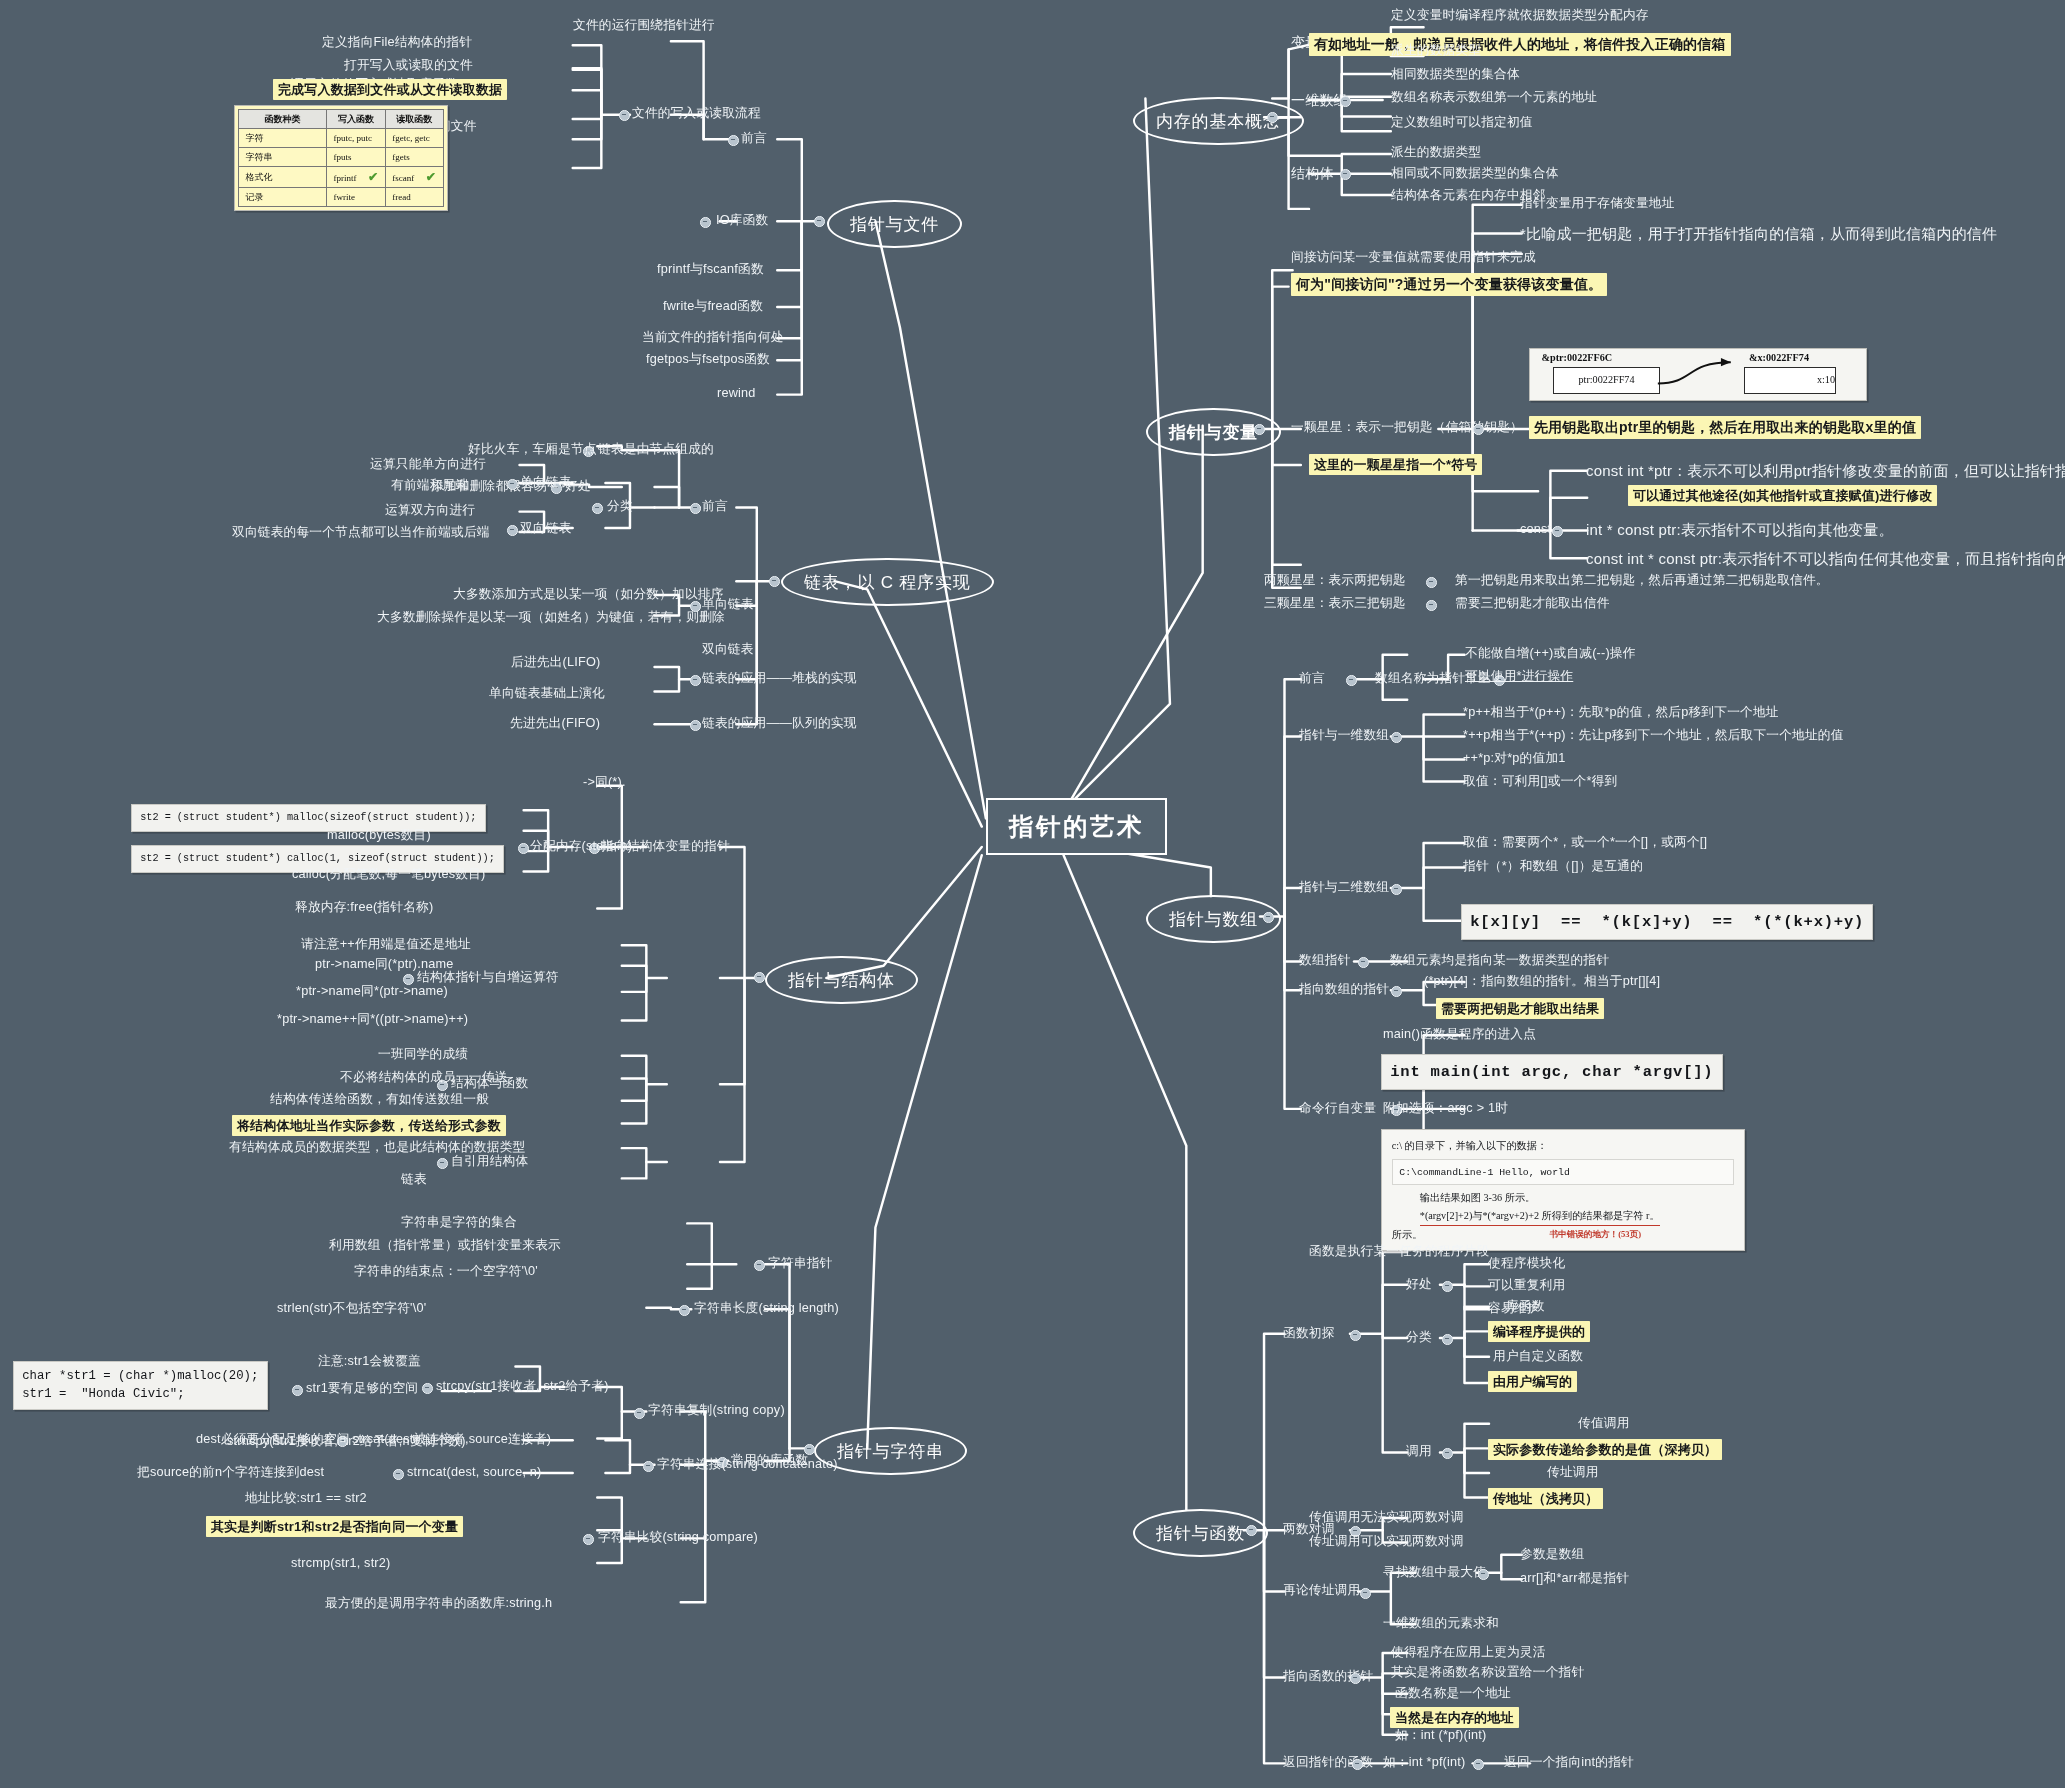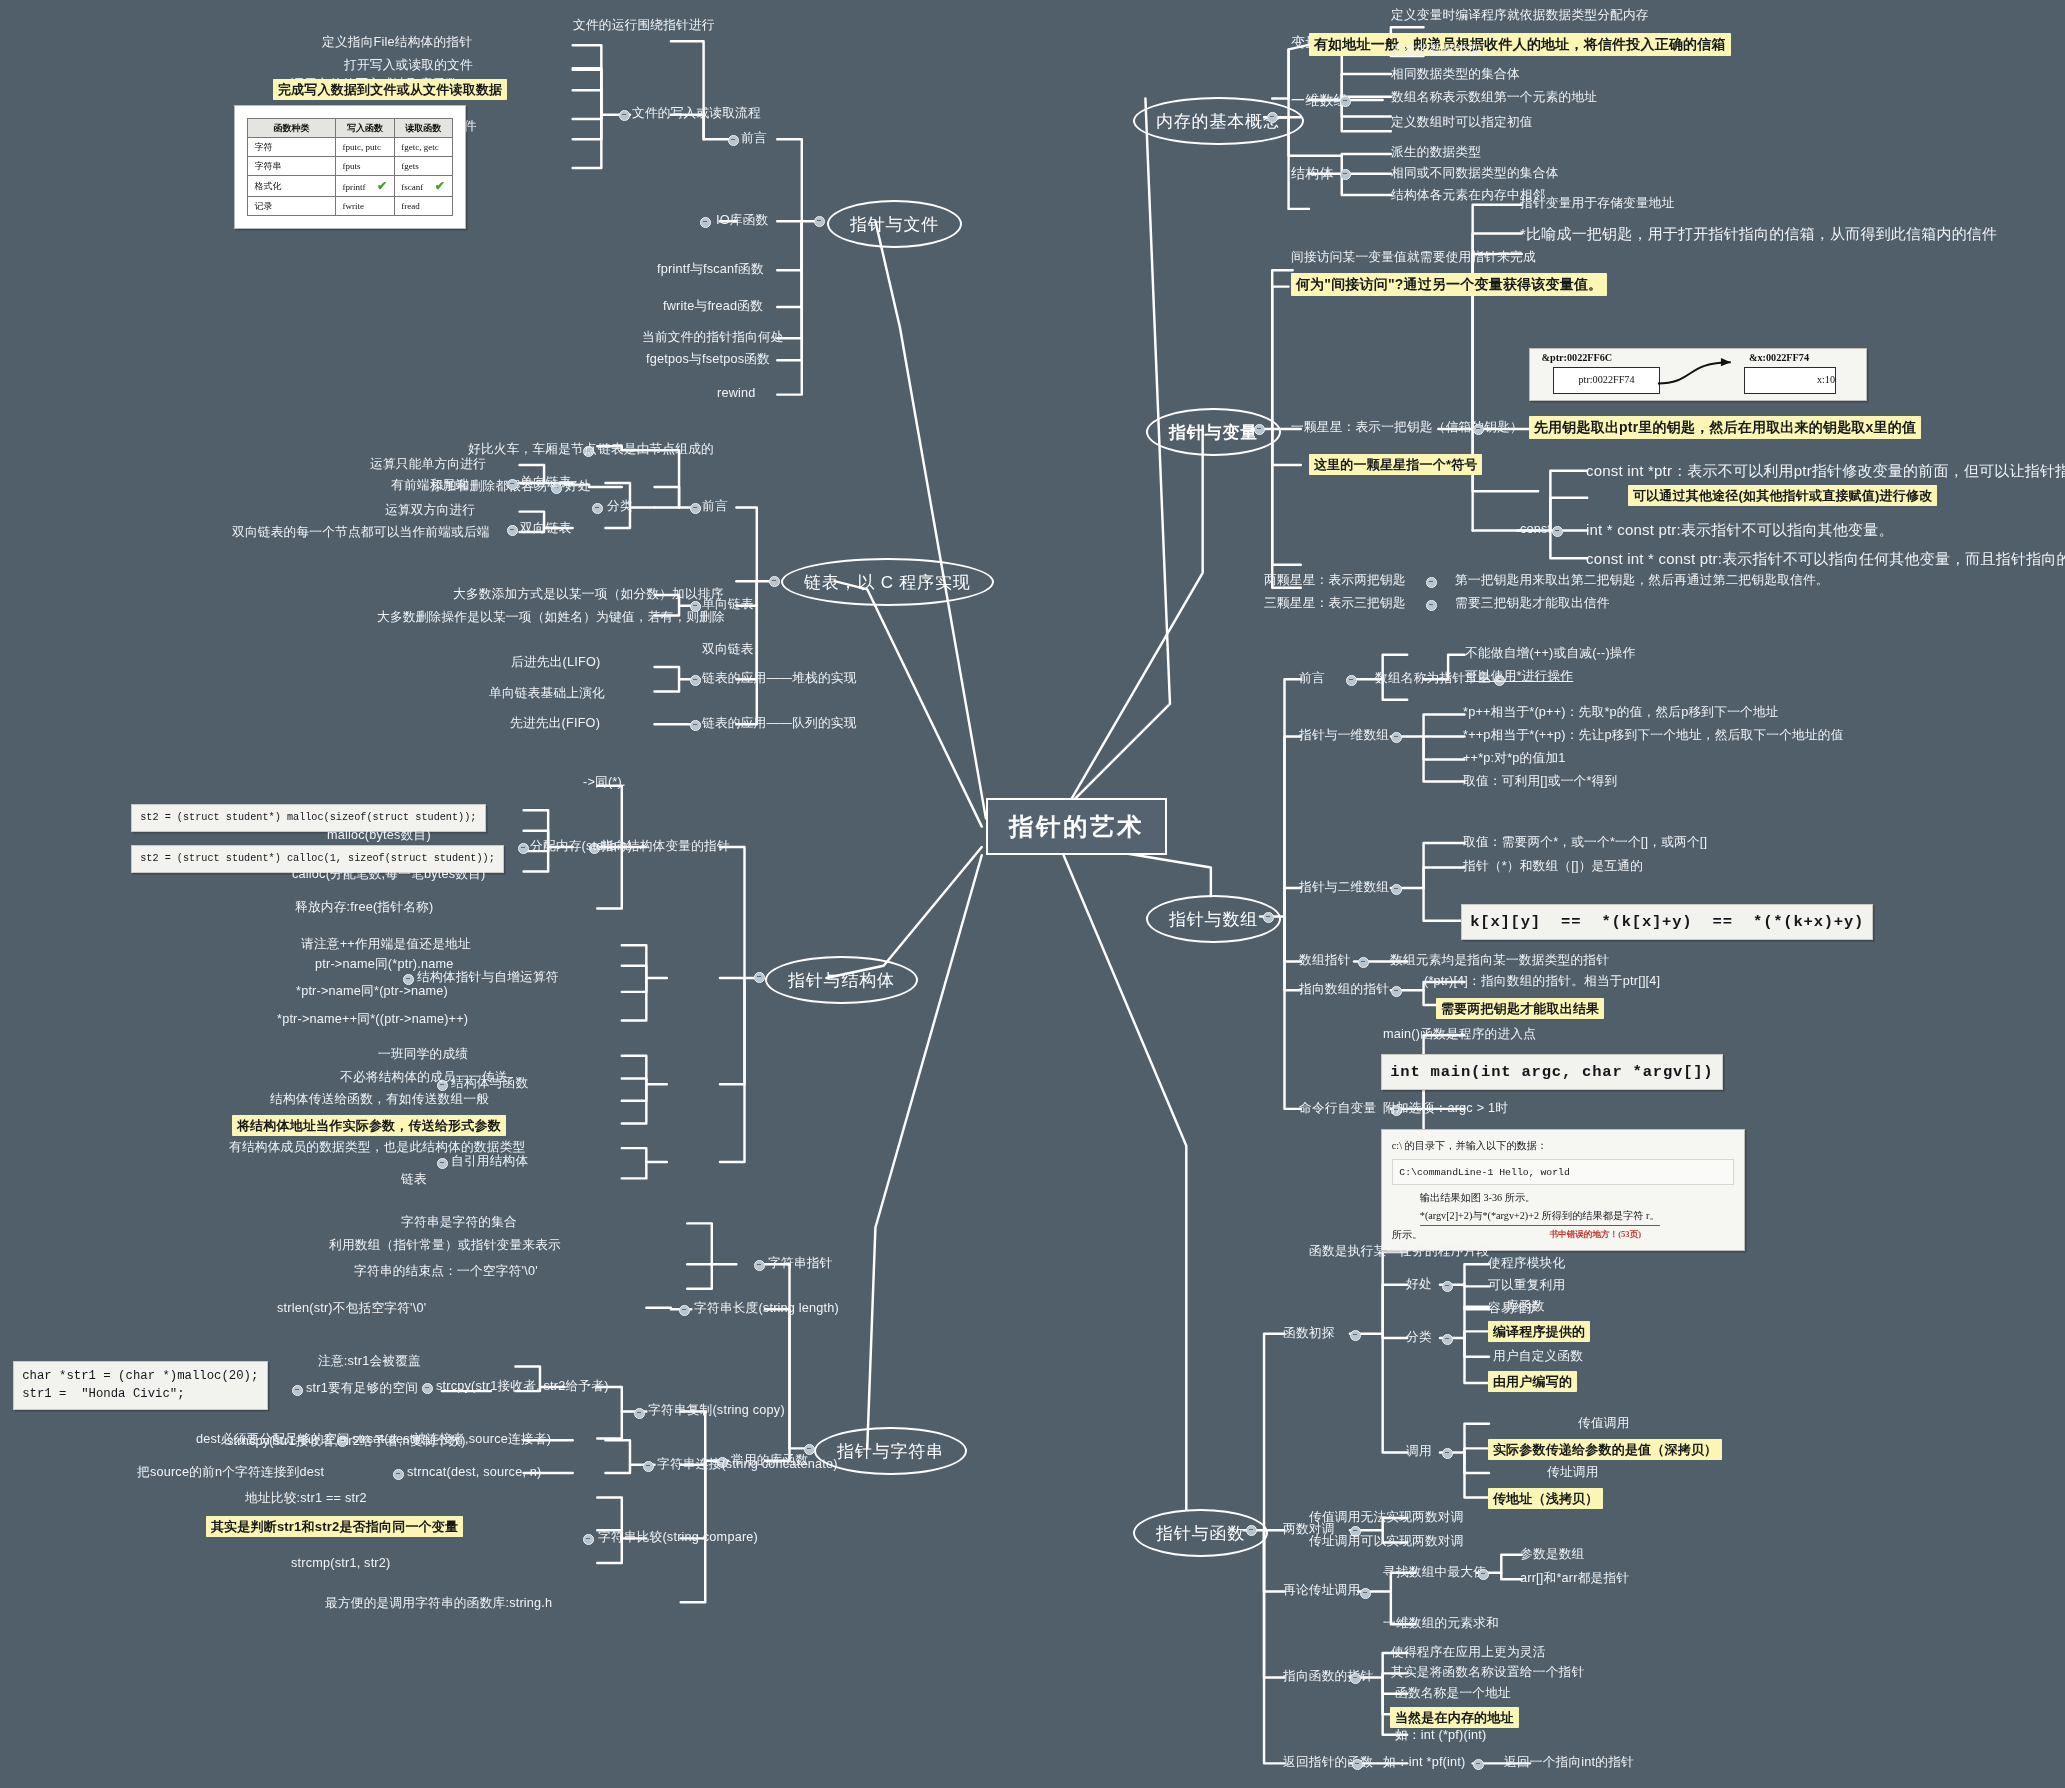--- a/index.html
+++ b/index.html
@@ -77,24 +77,24 @@
     padding:5.7px 8.2px;
     border:0.8px solid #c9c9c4;
     box-shadow:1.6px 1.6px 0 rgba(0,0,0,.22);
     white-space:pre;
     line-height:1.45;
   }
   .card.big{font-size:15.5px;font-weight:bold;letter-spacing:0.8px;}
   
   .tablecard{
     position:absolute;
-    background:#ffffff;color:#111;
+    background:#fef9c3;color:#111;
     border:0.8px solid #b9b9b4;
     box-shadow:1.6px 1.6px 0 rgba(0,0,0,.22);
-    padding:12px;
+    padding:3px;
   }
   .tablecard table{border-collapse:collapse;font-size:9px;font-family:"Liberation Serif","DejaVu Serif",serif;}
   .tablecard th,.tablecard td{border:0.8px solid #777;padding:2.5px 6.5px;text-align:left;white-space:nowrap;}
   .tablecard th{background:#e4e4e0;font-weight:bold;text-align:center;font-size:9px;}
   .tablecard td.k{width:74px;}
   .chk{color:#4e9a2f;font-weight:bold;font-size:12.3px;margin-left:11.5px;}
   
   .ptrcard{
     position:absolute;background:#f5f5f2;border:0.8px solid #bdbdb8;
     box-shadow:1.6px 1.6px 0 rgba(0,0,0,.22);

